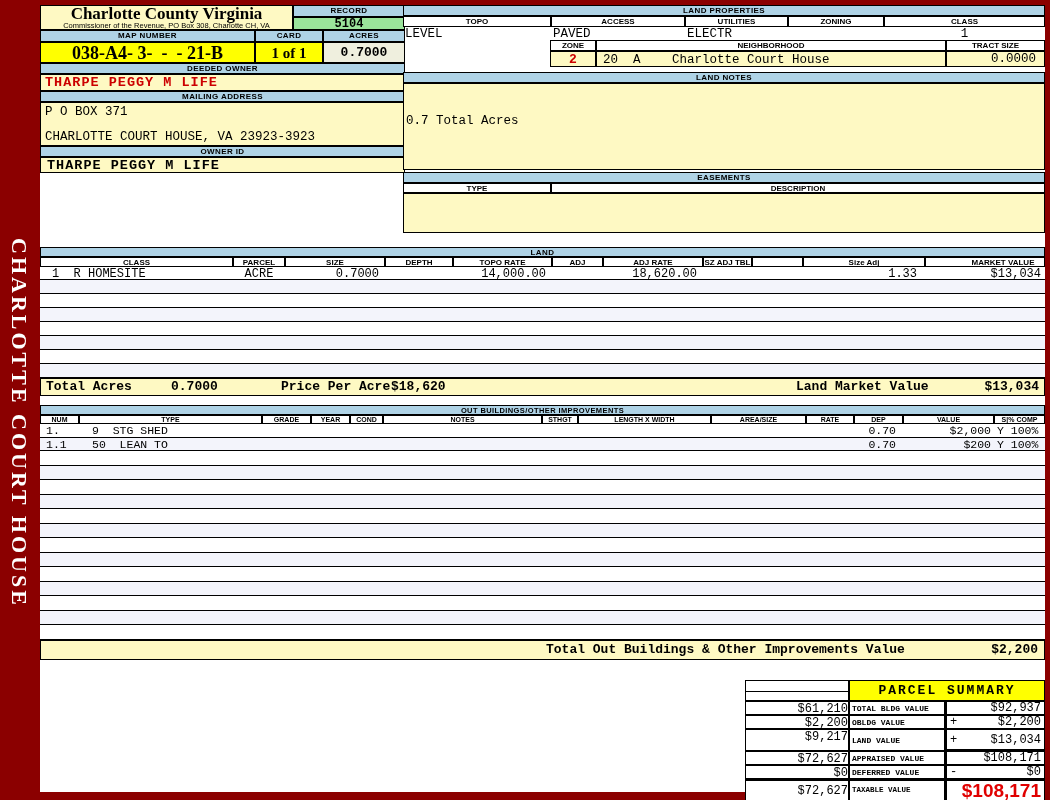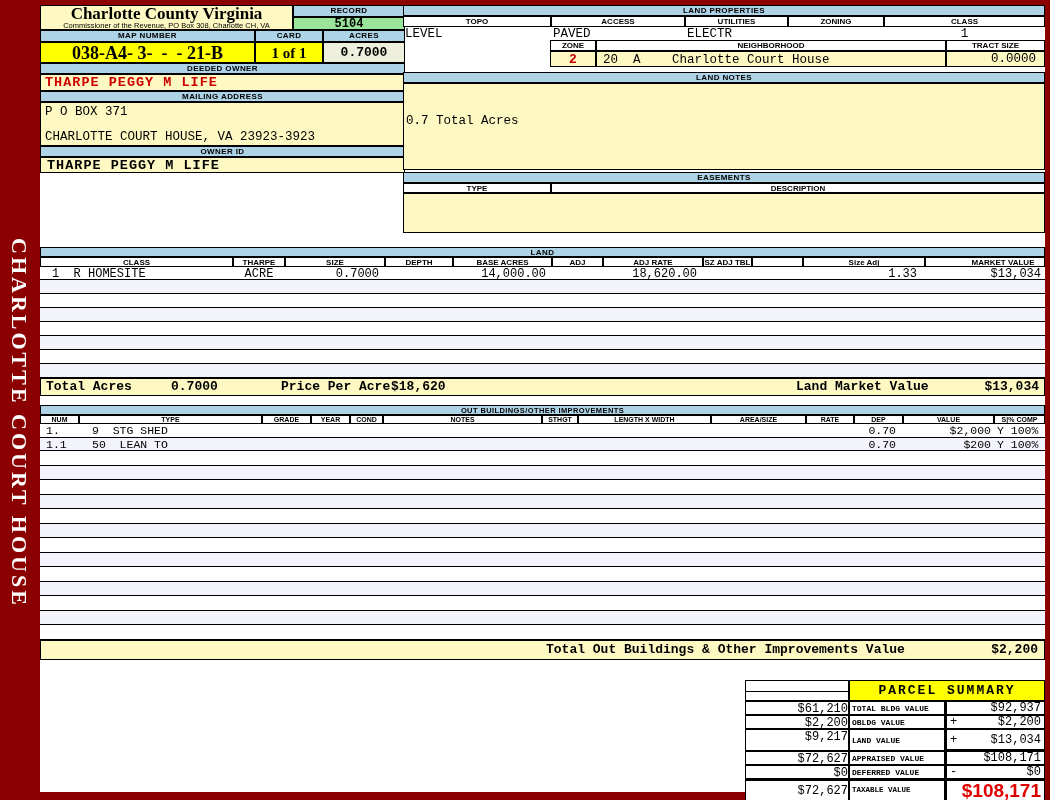--- a/index.html
+++ b/index.html
@@ -109,24 +109,24 @@
     <div class="abs bar" style="left:0;top:167px;width:642px;height:11px;">EASEMENTS</div>
     <div class="abs hdr" style="left:0;top:178px;width:148px;height:10px;">TYPE</div>
     <div class="abs hdr" style="left:148px;top:178px;width:494px;height:10px;">DESCRIPTION</div>
     <div class="abs cell" style="left:0;top:188px;width:642px;height:40px;"></div>
   </div>
 
   <div class="abs" style="left:0;top:242px;width:1005px;height:166px;">
     <div class="abs bar" style="left:0;top:0;width:1005px;height:10px;">LAND</div>
 
     <div class="abs hdr" style="left:0;top:10px;width:193px;height:10px;">CLASS</div>
-    <div class="abs hdr" style="left:193px;top:10px;width:52px;height:10px;">THARPE</div>
+    <div class="abs hdr" style="left:193px;top:10px;width:52px;height:10px;">PARCEL</div>
     <div class="abs hdr" style="left:245px;top:10px;width:100px;height:10px;">SIZE</div>
     <div class="abs hdr" style="left:345px;top:10px;width:68px;height:10px;">DEPTH</div>
-    <div class="abs hdr" style="left:413px;top:10px;width:99px;height:10px;">BASE ACRES</div>
+    <div class="abs hdr" style="left:413px;top:10px;width:99px;height:10px;">TOPO RATE</div>
     <div class="abs hdr" style="left:512px;top:10px;width:51px;height:10px;">ADJ</div>
     <div class="abs hdr" style="left:563px;top:10px;width:100px;height:10px;">ADJ RATE</div>
     <div class="abs hdr" style="left:663px;top:10px;width:49px;height:10px;">SZ ADJ TBL</div>
     <div class="abs hdr" style="left:712px;top:10px;width:51px;height:10px;"></div>
     <div class="abs hdr" style="left:763px;top:10px;width:122px;height:10px;">Size Adj</div>
     <div class="abs hdr" style="left:885px;top:10px;width:120px;height:10px;padding-left:36px;">MARKET VALUE</div>
 
     <div class="abs" style="left:0;top:20px;width:1005px;height:13px;border-bottom:1px solid #000;">
       <span class="abs mono pre" style="left:12px;font-size:12px;">1  R HOMESITE</span>
       <span class="abs mono" style="left:193px;width:52px;text-align:center;font-size:12px;">ACRE</span>

